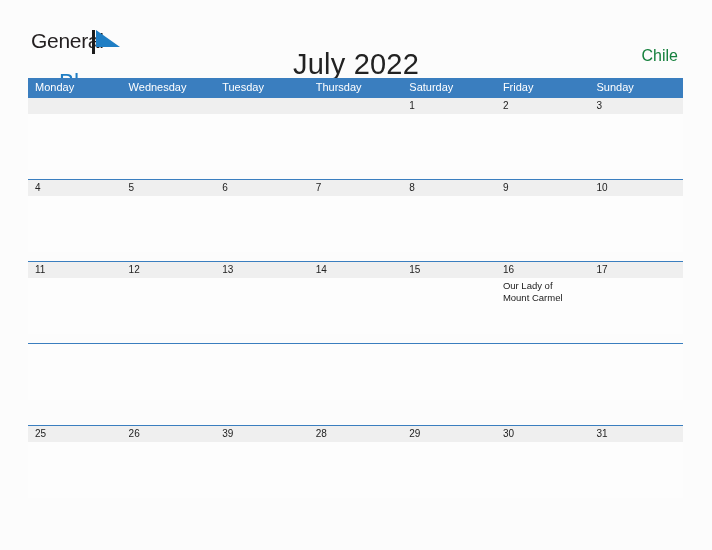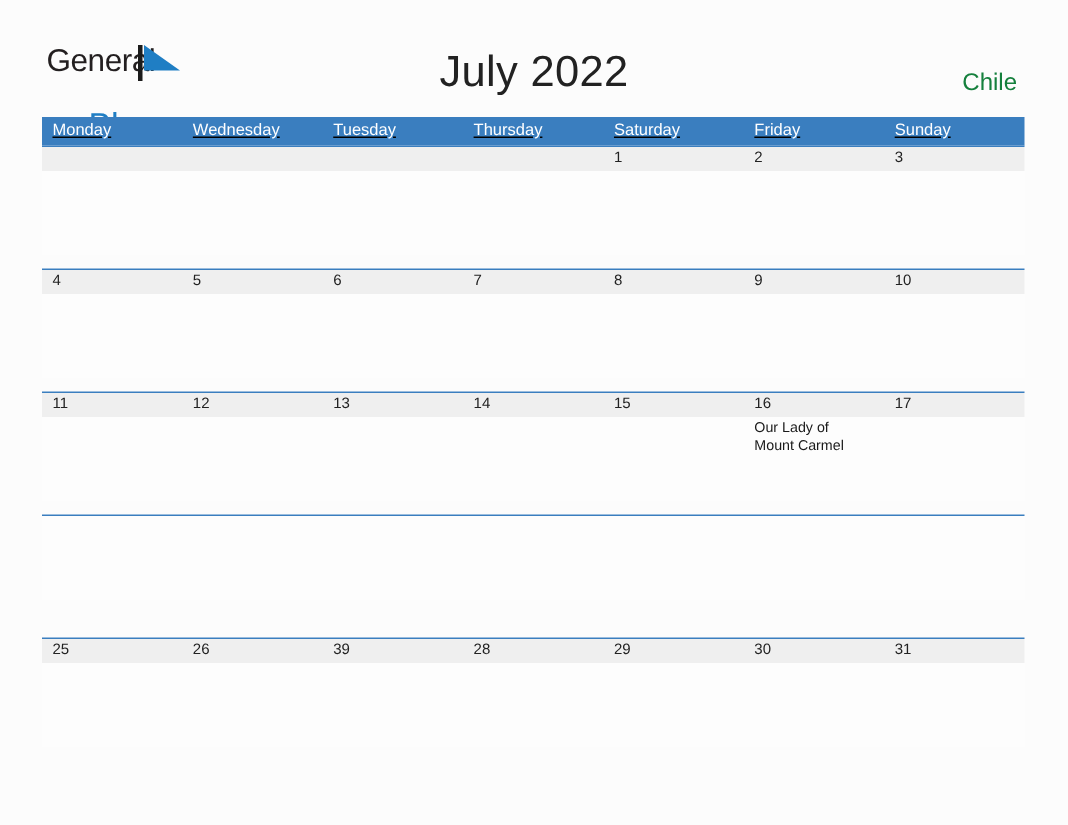--- a/index.html
+++ b/index.html
@@ -59,21 +59,21 @@
   .cal-title {
     position: absolute;
     left: 0;
     right: 0;
     top: 32px;
     text-align: center;
     font-size: 29px;
     color: #222222;
     font-family: "Liberation Sans", sans-serif;
     font-weight: normal;
-    margin: 0;
+    margin: 16px;
     letter-spacing: 0.2px;
   }
 
   .country-label {
     position: absolute;
     right: 34px;
     top: 47px;
     font-size: 16px;
     color: #15803d;
   }
@@ -83,21 +83,20 @@
     position: absolute;
     left: 28px;
     top: 78px;
     width: 655px;
   }
 
   .weekday-row {
     display: flex;
     background: #3a7ebf;
     height: 19px;
-    text-decoration: underline;
   }
   .weekday-cell {
     flex: 1 1 0;
     color: #ffffff;
     font-size: 11px;
     line-height: 19px;
     padding-left: 7px;
     box-sizing: border-box;
     white-space: nowrap;
     overflow: hidden;

